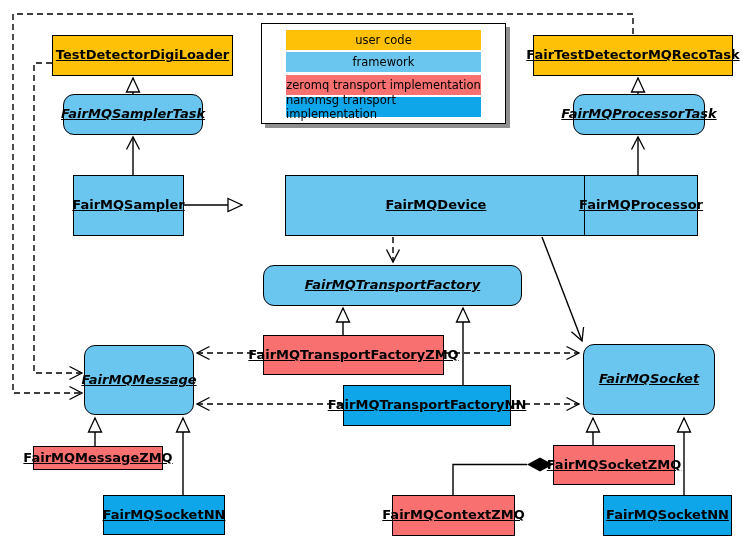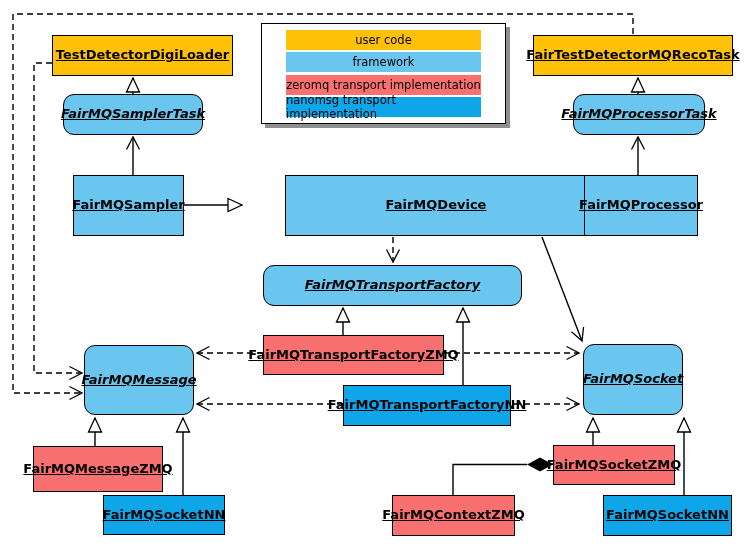--- a/index.html
+++ b/index.html
@@ -97,23 +97,23 @@
   <div class="node c-fw" style="left:584px;top:175px;width:114px;height:61px;">FairMQProcessor</div>
 
   <div class="node c-fw abstract" style="left:263px;top:265px;width:259px;height:41px;">FairMQTransportFactory</div>
 
   <div class="node c-zmq" style="left:263px;top:335px;width:181px;height:40px;">FairMQTransportFactoryZMQ</div>
 
   <div class="node c-nn" style="left:343px;top:385px;width:168px;height:41px;">FairMQTransportFactoryNN</div>
 
   <div class="node c-fw abstract" style="left:84px;top:345px;width:110px;height:70px;">FairMQMessage</div>
 
-  <div class="node c-fw abstract" style="left:583px;top:344px;width:100px;height:71px;">FairMQSocket</div>
+  <div class="node c-fw abstract" style="left:583px;top:344px;width:132px;height:71px;">FairMQSocket</div>
 
-  <div class="node c-zmq" style="left:33px;top:446px;width:130px;height:46px;">FairMQMessageZMQ</div>
+  <div class="node c-zmq" style="left:33px;top:446px;width:130px;height:24px;">FairMQMessageZMQ</div>
 
   <div class="node c-nn" style="left:103px;top:495px;width:122px;height:40px;">FairMQSocketNN</div>
 
   <div class="node c-zmq" style="left:553px;top:445px;width:122px;height:40px;">FairMQSocketZMQ</div>
 
   <div class="node c-nn" style="left:603px;top:495px;width:129px;height:41px;">FairMQSocketNN</div>
 
   <div class="node c-zmq" style="left:392px;top:495px;width:123px;height:41px;">FairMQContextZMQ</div>
 
 </div>

